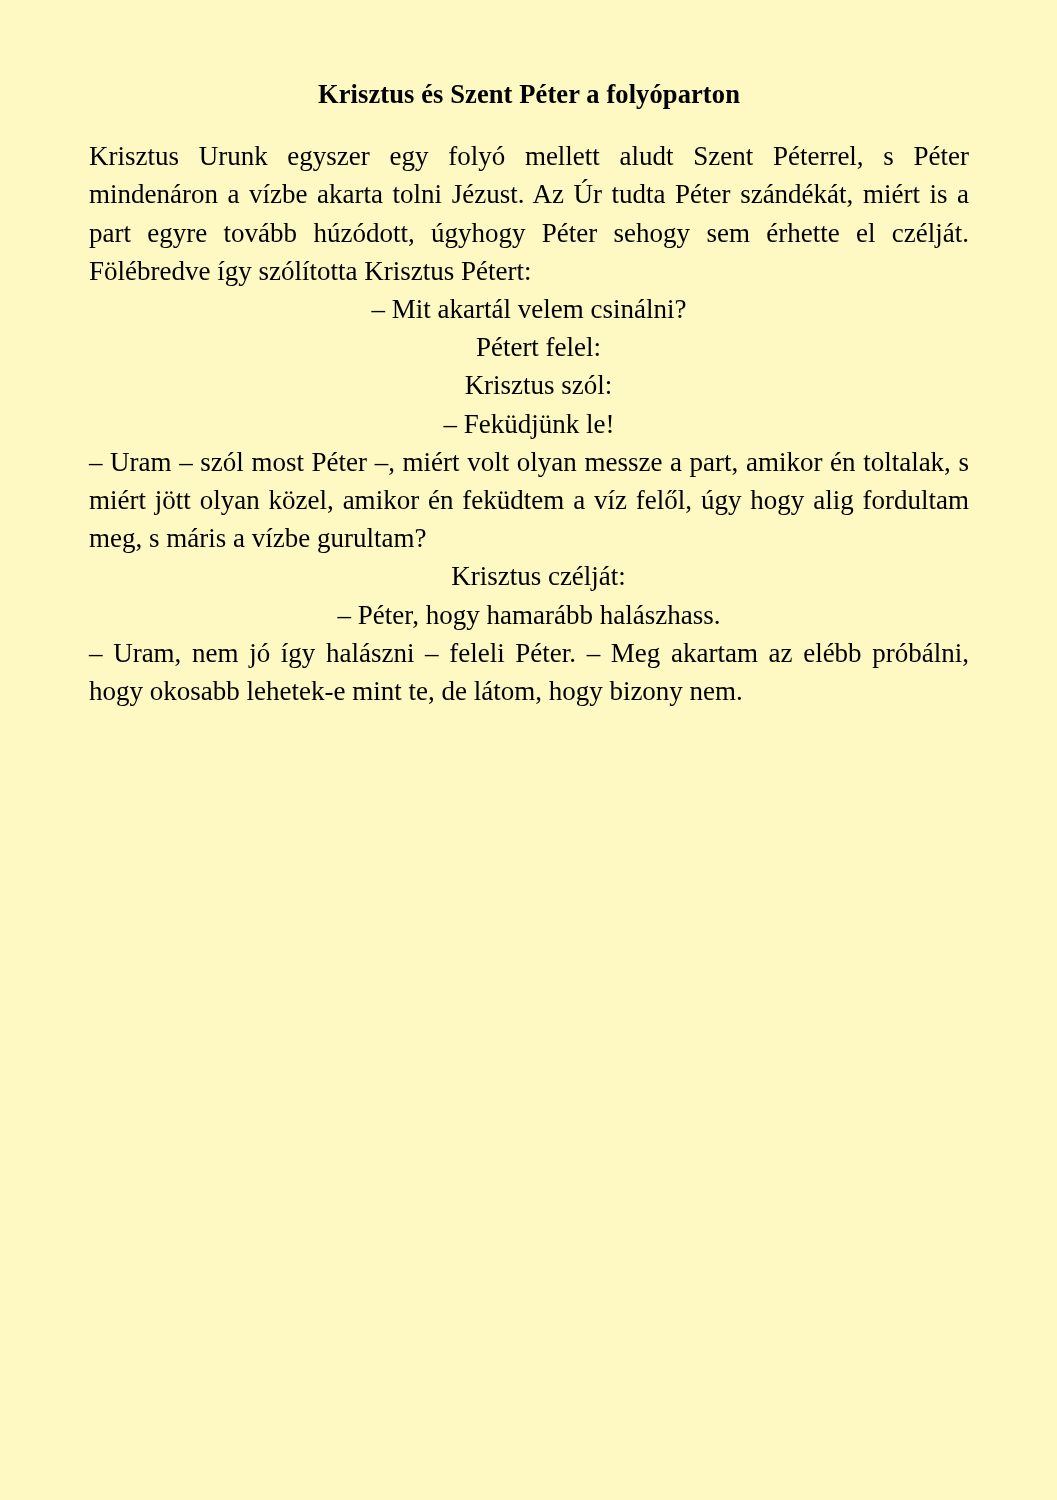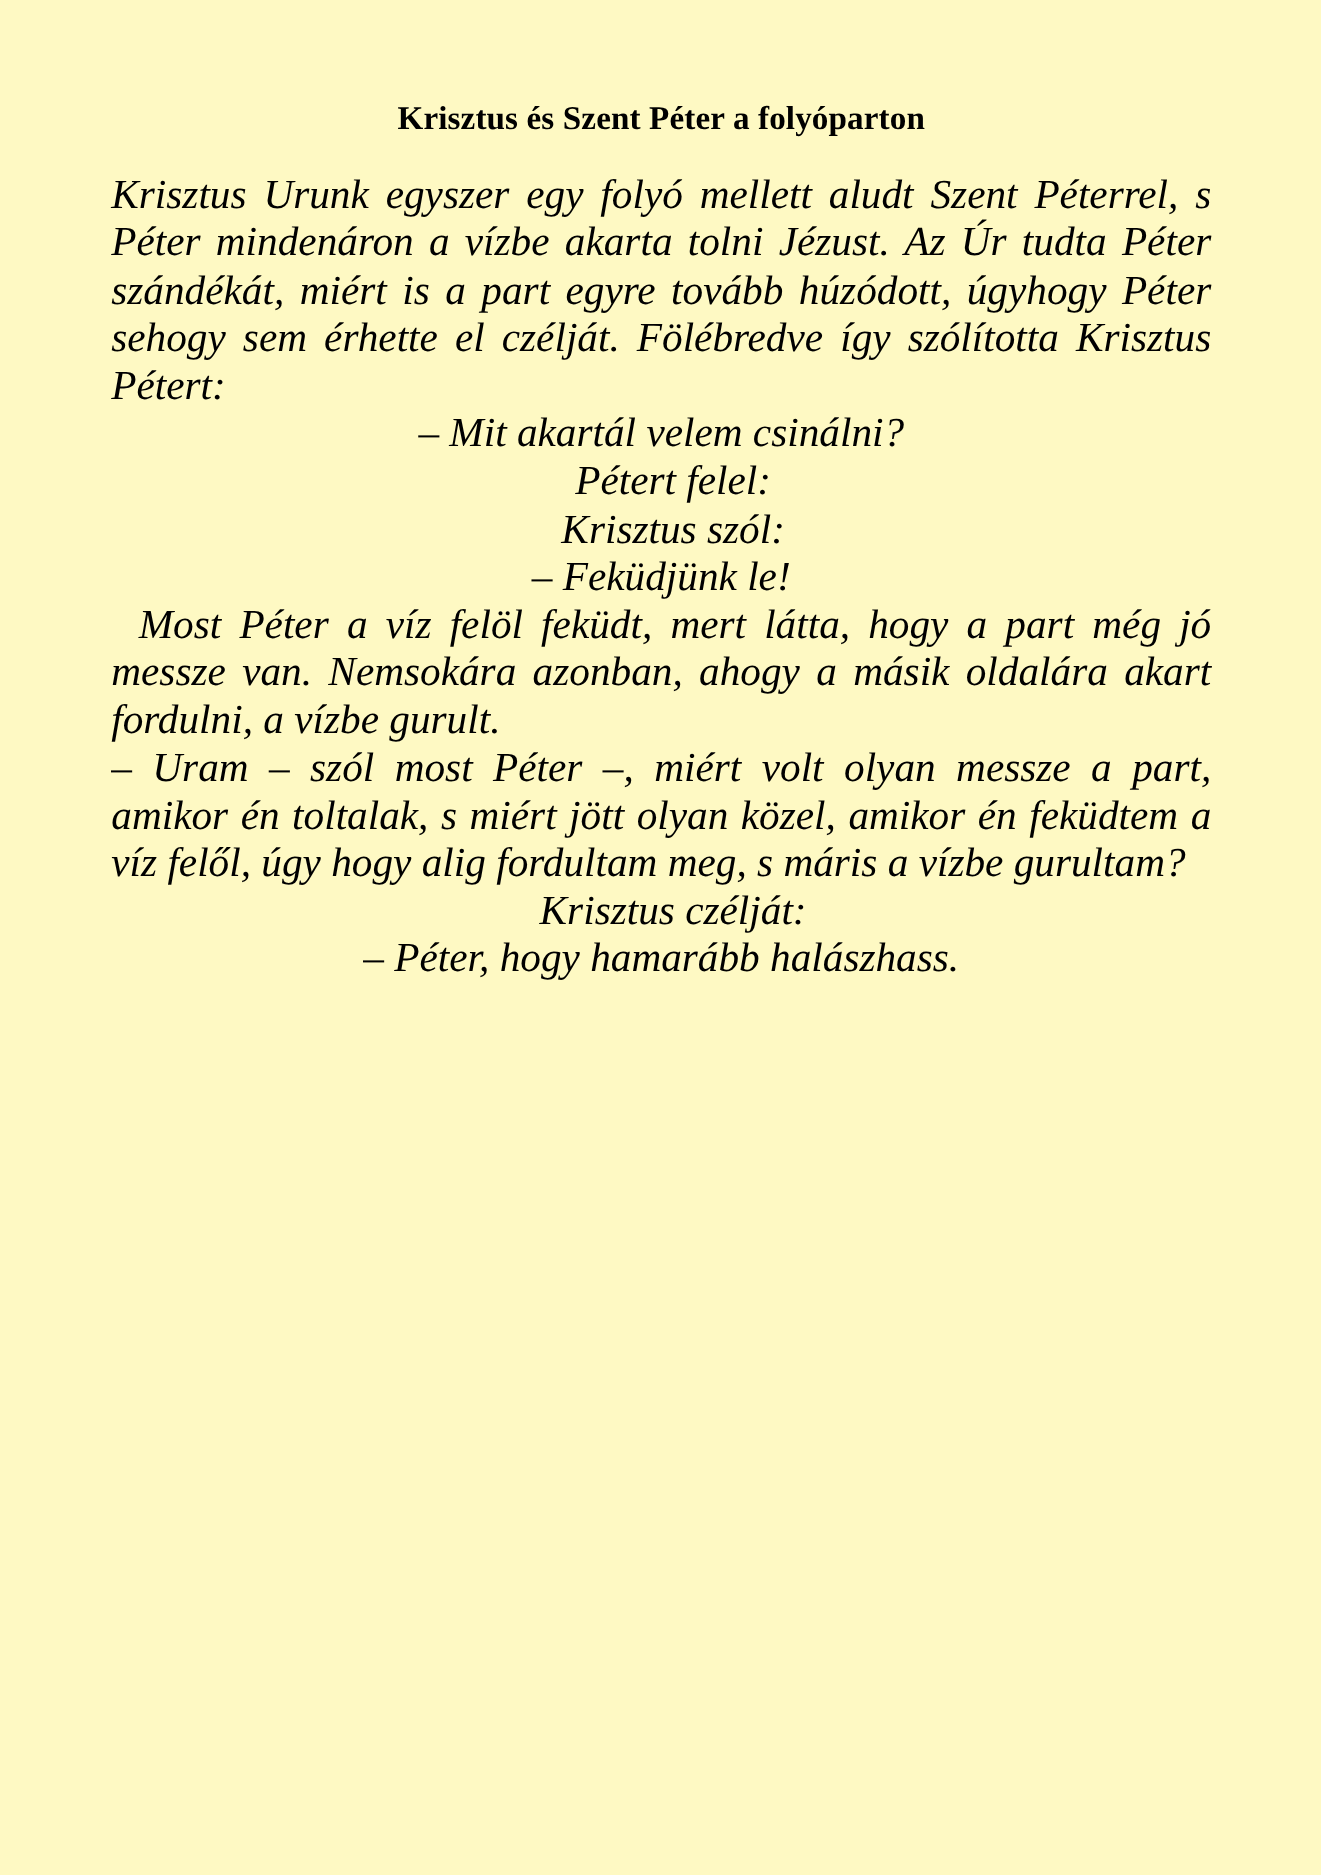--- a/index.html
+++ b/index.html
@@ -30,27 +30,26 @@
   }
   .doc-title {
     font-size: 26.5px;
     font-weight: bold;
     text-align: center;
     line-height: 1.25;
     margin: 0 0 26px 0;
     letter-spacing: 0.1px;
   }
   .body-block {
-    font-size: 33px;
+    font-size: 27px;
     line-height: 38.2px;
     text-align: justify;
     text-justify: inter-word;
     margin: 0;
     hyphens: none;
-    font-style: italic;
   }
   
   p.para {
     margin: 0;
     text-indent: 0;
   }
   
   p.para-indent {
     margin: 0;
     text-indent: 22px;
@@ -85,24 +84,24 @@
 
       <p class="body-block dialogue short">– Mit akartál velem csinálni?</p>
 
       <p class="body-block speaker short">Pétert felel:</p>
 
 
       <p class="body-block speaker short">Krisztus szól:</p>
 
       <p class="body-block dialogue short">– Feküdjünk le!</p>
 
-      <p class="body-block para-indent">Most Péter a víz felöl feküdt, mert látta, hogy a part még jó messze van. Nemsokára azonban, ahogy a másik oldalára akart fordulni, a vízbe gurult.</p>
 
       <p class="body-block dialogue">– Uram – szól most Péter –, miért volt olyan messze a part, amikor én toltalak, s miért jött olyan közel, amikor én feküdtem a víz felől, úgy hogy alig fordultam meg, s máris a vízbe gurultam?</p>
 
       <p class="body-block speaker short">Krisztus czélját:</p>
 
       <p class="body-block dialogue short">– Péter, hogy hamarább halászhass.</p>
 
+      <p class="body-block dialogue">– Uram, nem jó így halászni – feleli Péter. – Meg akartam az elébb próbálni, hogy okosabb lehetek-e mint te, de látom, hogy bizony nem.</p>
 
     </div>
   </div>
 </div>
 
 </body></html>

